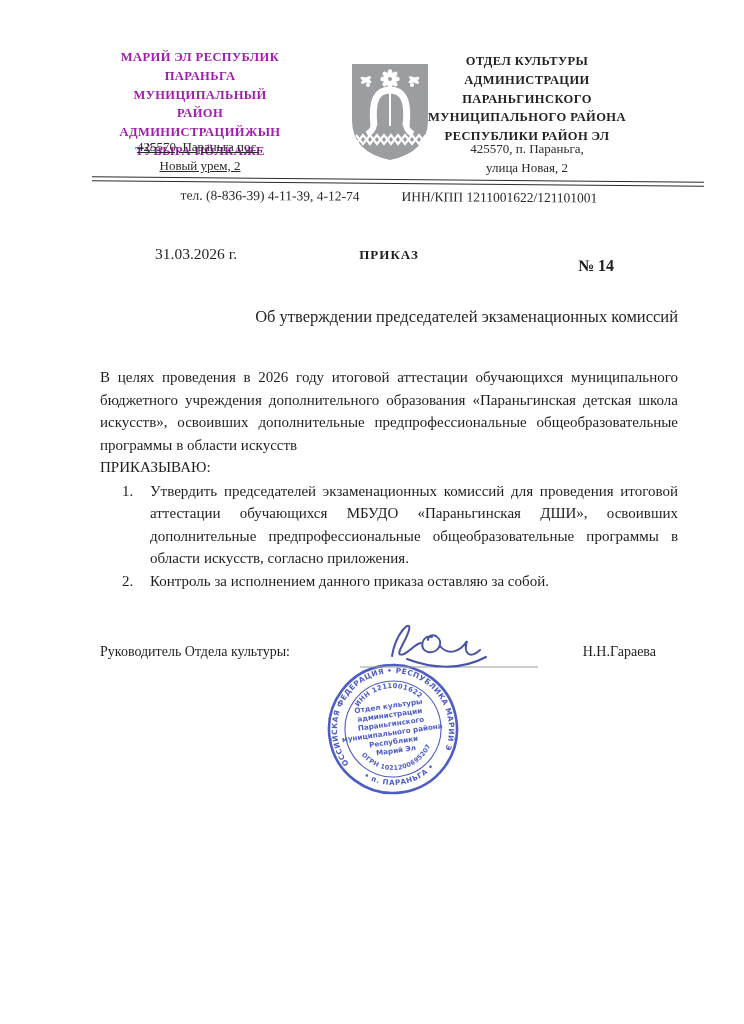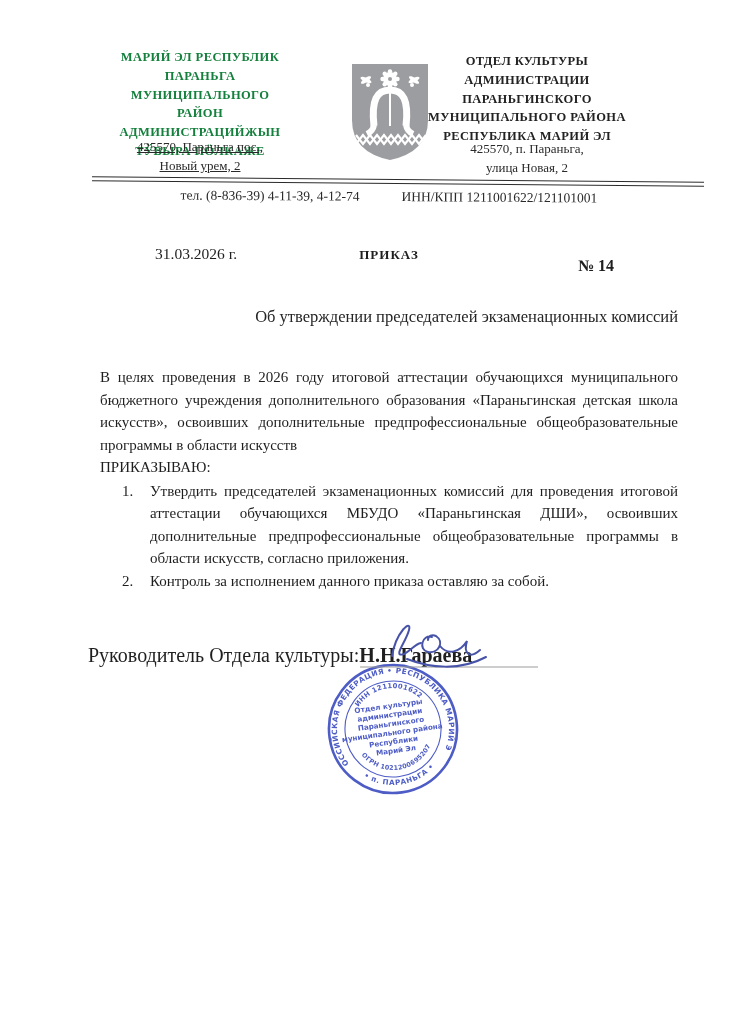--- a/index.html
+++ b/index.html
@@ -4,21 +4,21 @@
 <style>
   html,body{margin:0;padding:0;background:#e9e9e9;}
   .page{
     position:relative;width:744px;height:1024px;background:#ffffff;
     font-family:"Liberation Serif","DejaVu Serif",serif;color:#1f1f1f;
     overflow:hidden;margin:0 auto;
   }
   
   .org-left{
     position:absolute;left:98px;top:48px;width:204px;text-align:center;
-    font-weight:bold;font-size:12.5px;line-height:1.5;letter-spacing:.4px;color:#15803d;
+    font-weight:bold;font-size:12.5px;line-height:1.5;letter-spacing:.4px;color:#a21caf;
   }
   .org-right{
     position:absolute;left:428px;top:52px;width:198px;text-align:center;
     font-weight:bold;font-size:12.5px;line-height:1.5;letter-spacing:.4px;color:#222;
   }
   .addr-left{
     position:absolute;left:98px;top:138px;width:204px;text-align:center;
     font-size:13px;line-height:1.45;color:#2a2a2a;text-decoration:underline;
   }
   .addr-right{
@@ -52,42 +52,42 @@
     position:absolute;left:100px;top:366px;width:578px;
     font-size:15px;line-height:22.5px;color:#1e1e1e;
   }
   .preamble{margin:0;text-align:justify;}
   .decree-word{margin:0;}
   .order-list{margin:1px 0 0 22px;}
   .list-item{position:relative;padding-left:28px;text-align:justify;}
   .list-num{position:absolute;left:0;top:0;}
   
   .sign-row{
-    position:absolute;left:88px;top:644px;width:578px;
-    display:flex;justify-content:flex-start;font-size:20px;
+    position:absolute;left:100px;top:644px;width:578px;
+    display:flex;justify-content:space-between;font-size:14px;
     padding-right:0;box-sizing:border-box;
   }
-  .sign-name{margin-right:44px;font-weight:bold;}
+  .sign-name{margin-right:22px;}
   .sign-art{position:absolute;left:352px;top:610px;width:200px;height:66px;z-index:3;}
   .stamp{
     position:absolute;left:326px;top:662px;width:134px;height:134px;z-index:2;
     transform:rotate(-8deg);opacity:.92;
   }
   .stamp text,.stamp textPath{
     font-family:"DejaVu Sans","Liberation Sans",sans-serif;font-weight:bold;
   }
 </style>
 </head>
 <body>
 
 <div class="page">
 
   <div class="org-left">
     <div>МАРИЙ ЭЛ РЕСПУБЛИК</div>
-    <div>ПАРАНЬГА МУНИЦИПАЛЬНОГО</div>
+    <div>ПАРАНЬГА МУНИЦИПАЛЬНЫЙ</div>
     <div>РАЙОН АДМИНИСТРАЦИЙЖЫН</div>
     <div>ТЎВЫРА ПӦЛКАЖЕ</div>
   </div>
 
   <div class="emblem">
     <svg viewBox="0 0 88 102" width="88" height="102" aria-hidden="true">
       <path d="M6,4 H82 V60 Q82,92 44,100 Q6,92 6,60 Z" fill="#9c9da0"></path>
 
       <rect x="43" y="24" width="2" height="42" fill="#ffffff"></rect>
 
@@ -120,21 +120,21 @@
       <path d="M10,84 L17,75 L24,84 L31,75 L38,84 L45,75 L52,84 L59,75 L66,84 L73,75 L80,84" fill="none" stroke="#ffffff" stroke-width="2.2"></path>
       <path d="M10,75 L17,84 L24,75 L31,84 L38,75 L45,84 L52,75 L59,84 L66,75 L73,84 L80,75" fill="none" stroke="#ffffff" stroke-width="2.2"></path>
     </svg>
   </div>
 
   <div class="org-right">
     <div>ОТДЕЛ КУЛЬТУРЫ</div>
     <div>АДМИНИСТРАЦИИ</div>
     <div>ПАРАНЬГИНСКОГО</div>
     <div>МУНИЦИПАЛЬНОГО РАЙОНА</div>
-    <div>РЕСПУБЛИКА МАРИЙ ЭЛ</div>
+    <div>РЕСПУБЛИКИ РАЙОН ЭЛ</div>
   </div>
 
   <div class="addr-left">
     <div>425570, Параньга пос.,</div>
     <div>Новый урем, 2</div>
   </div>
   <div class="addr-right">
     <div>425570, п. Параньга,</div>
     <div>улица Новая, 2</div>
   </div>

